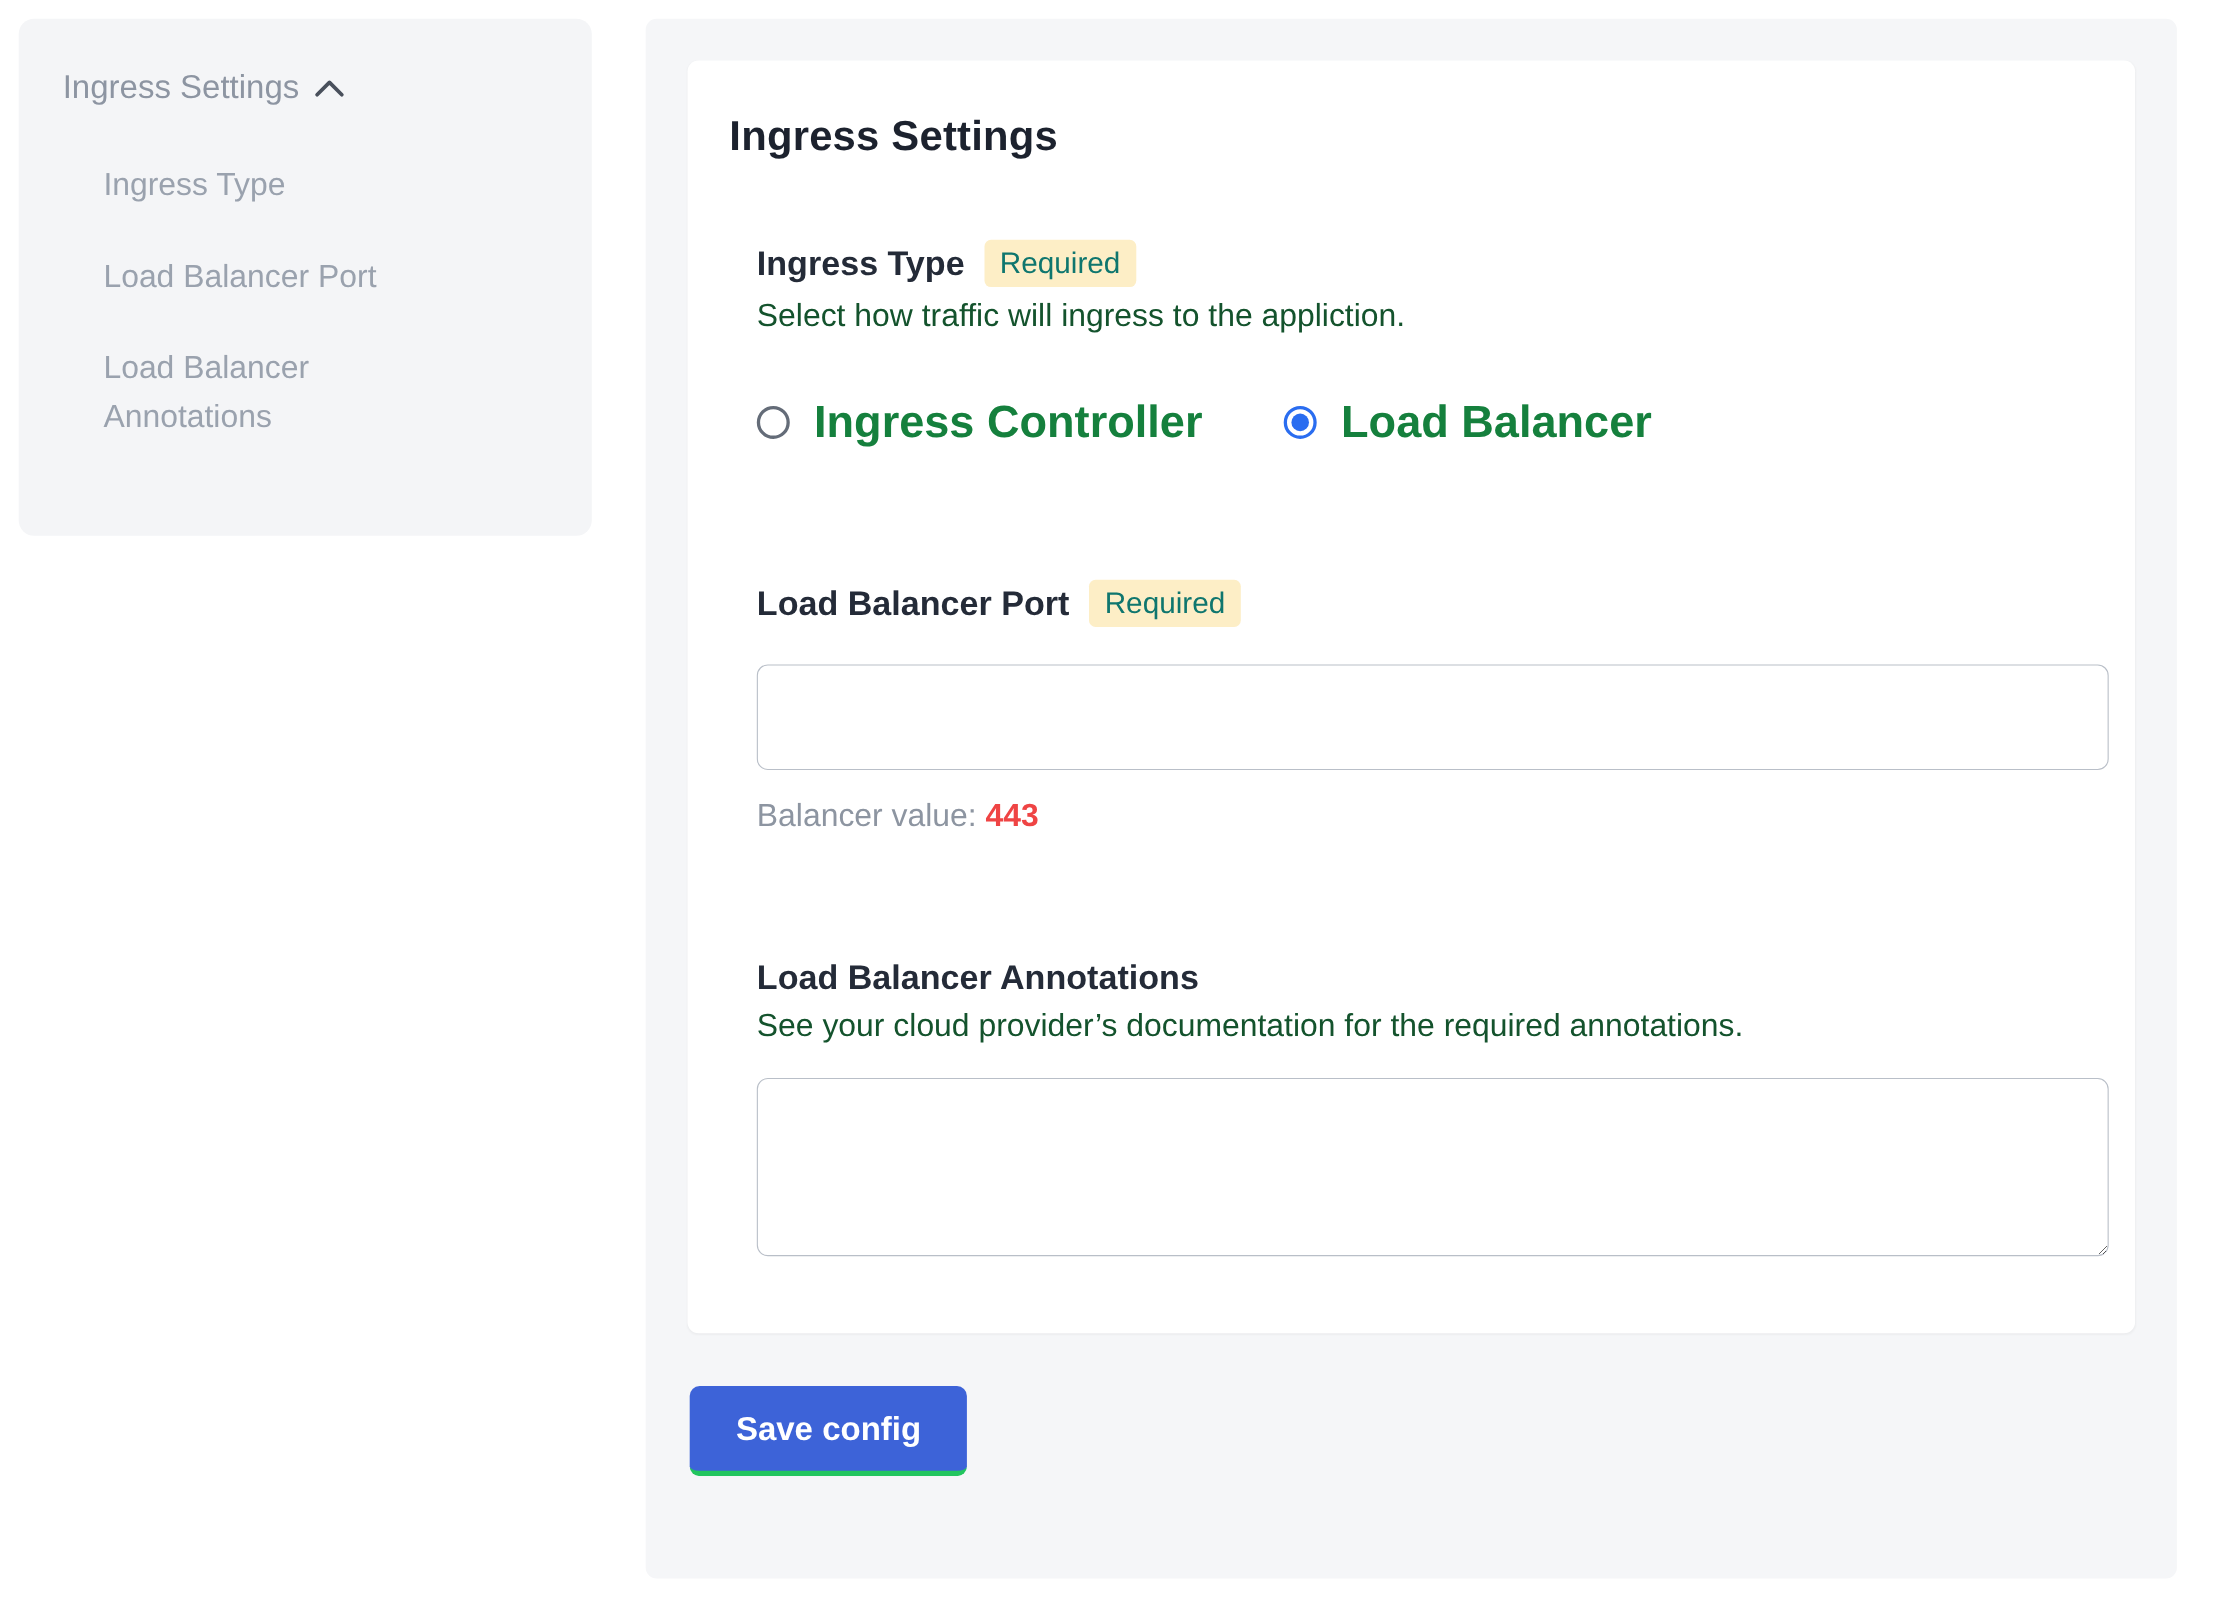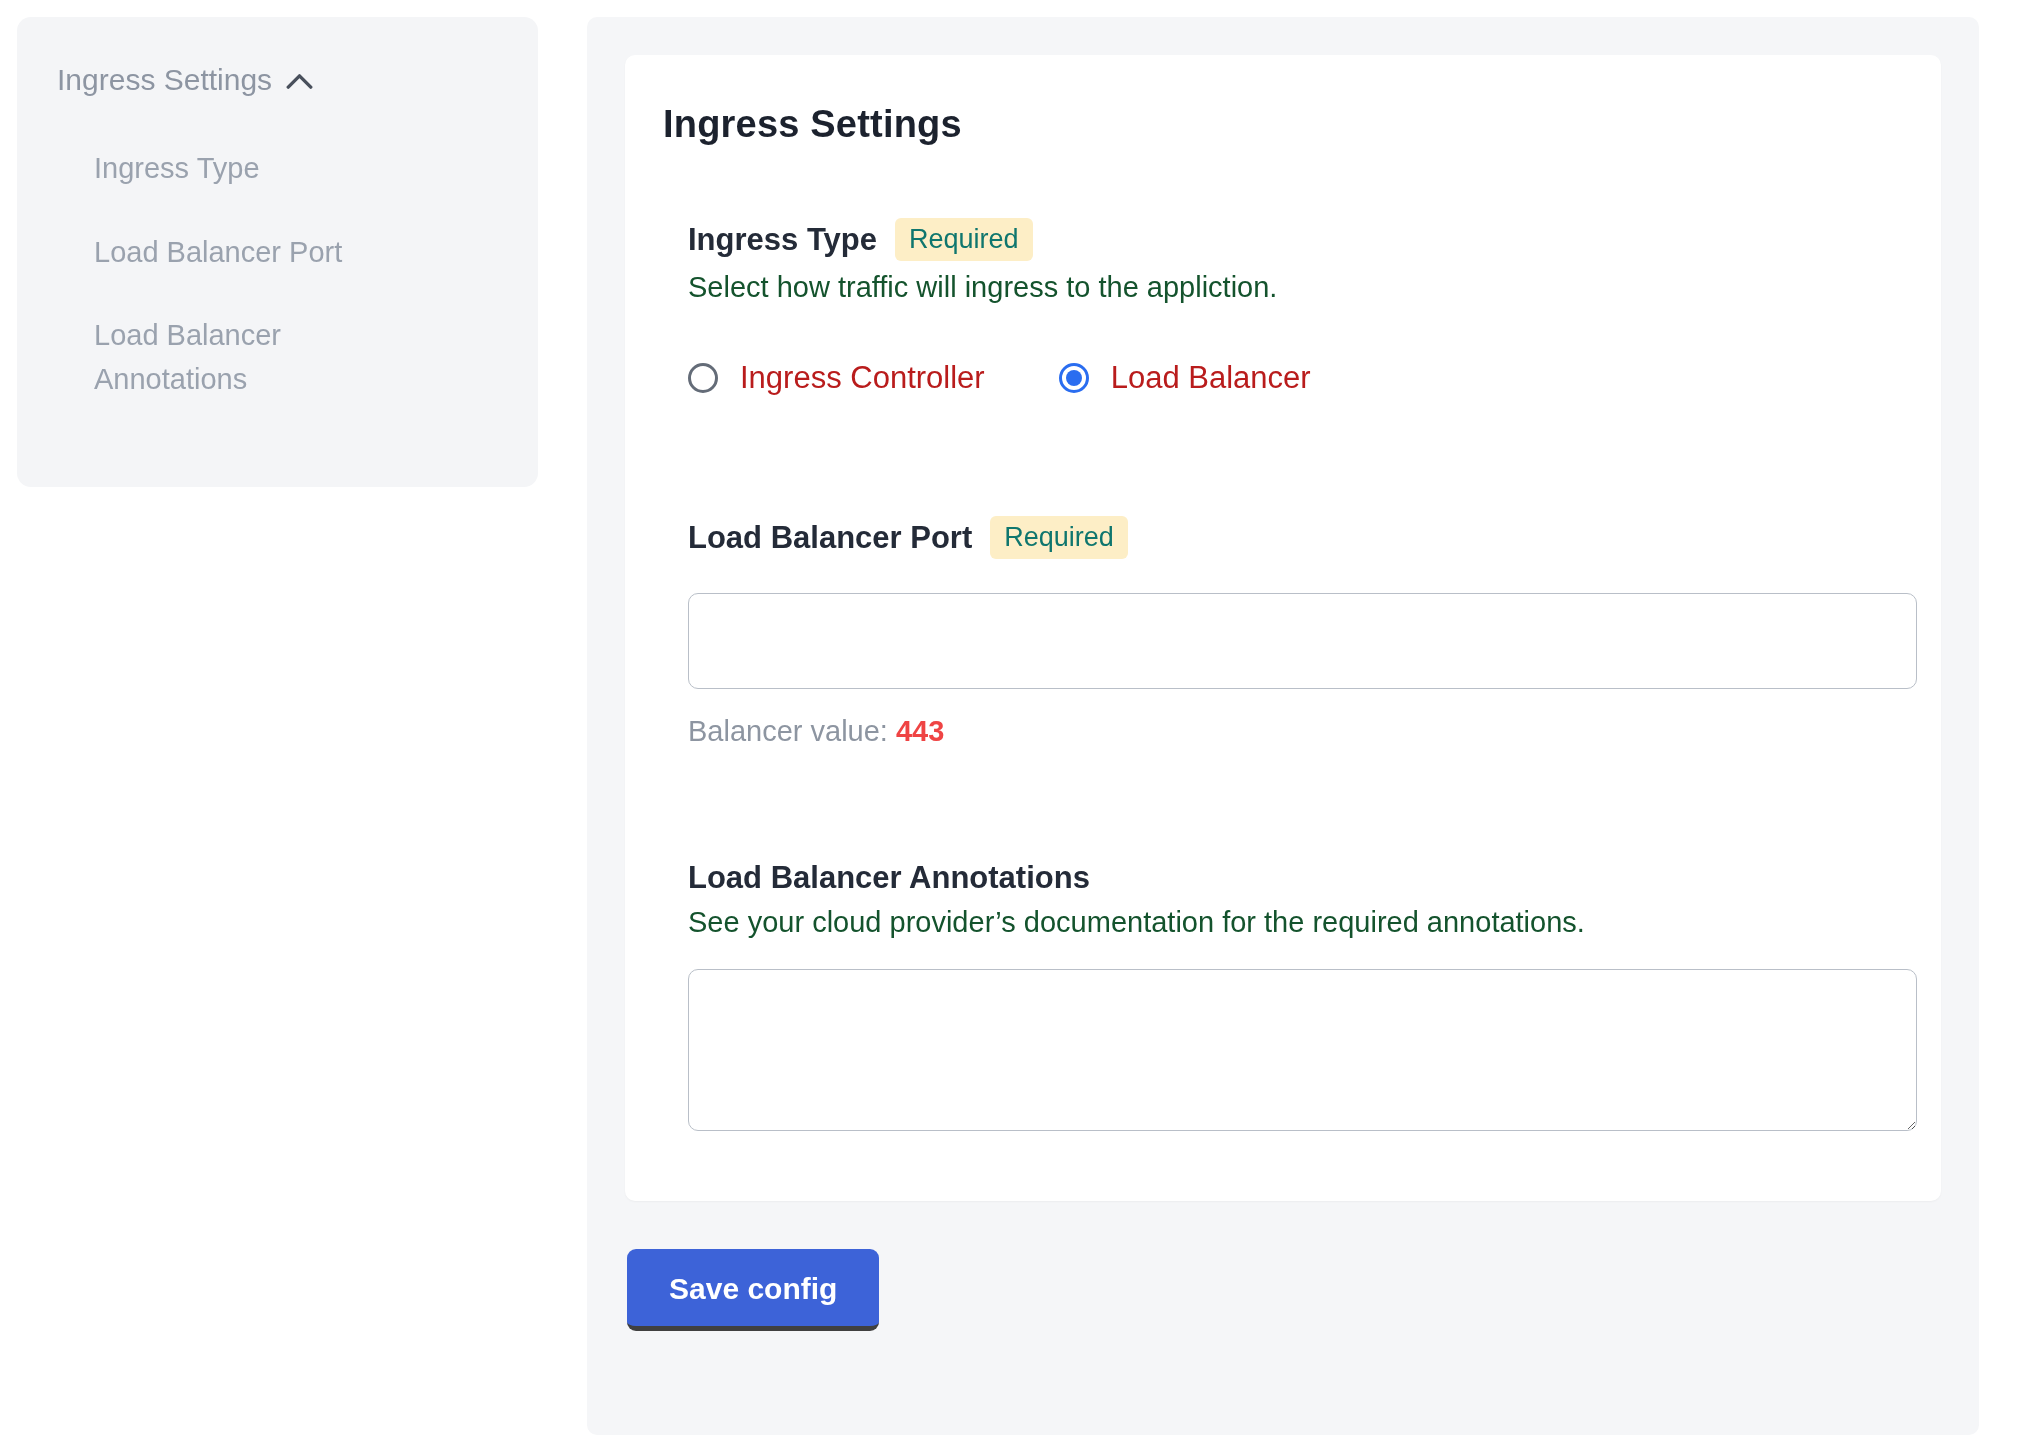--- a/index.html
+++ b/index.html
@@ -113,23 +113,23 @@
   .radio.checked::after {
     content: "";
     position: absolute;
     left: 50%; top: 50%;
     width: 16px; height: 16px;
     transform: translate(-50%, -50%);
     border-radius: 50%;
     background: #2a6df0;
   }
   .radio-label {
-    font-size: 31px;
-    font-weight: 400;
-    color: #b91c1c;
+    font-size: 41px;
+    font-weight: 700;
+    color: #15803d;
   }
 
   
   .text-input {
     display: block;
     margin-top: 34px;
     width: 1229px;
     height: 96px;
     border: 1px solid #b9bfc8;
     border-radius: 10px;
@@ -165,21 +165,21 @@
     resize: both;
   }
 
   
   .save {
     margin-top: 48px;
     margin-left: 2px;
     display: inline-block;
     background: #3d63d8;
     border: none;
-    border-bottom: 5px solid #404040;
+    border-bottom: 5px solid #22c55e;
     border-radius: 9px;
     color: #ffffff;
     font-size: 30px;
     font-weight: 700;
     font-family: "Liberation Sans", "DejaVu Sans", sans-serif;
     padding: 23px 42px 20px 42px;
     cursor: pointer;
   }
 </style>
 </head>

